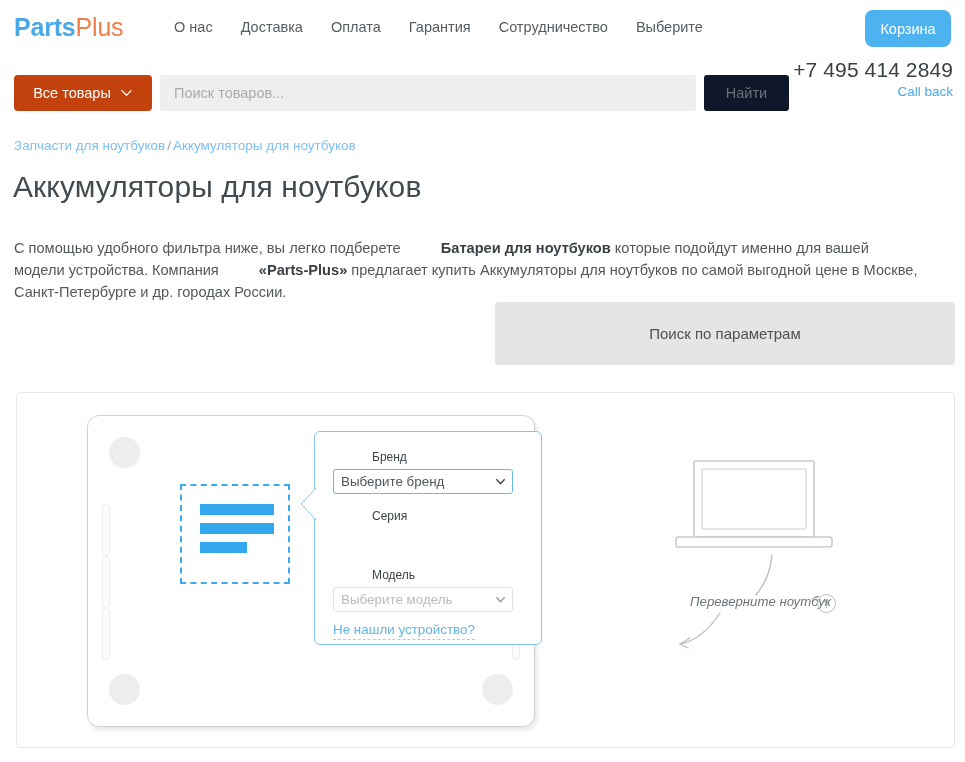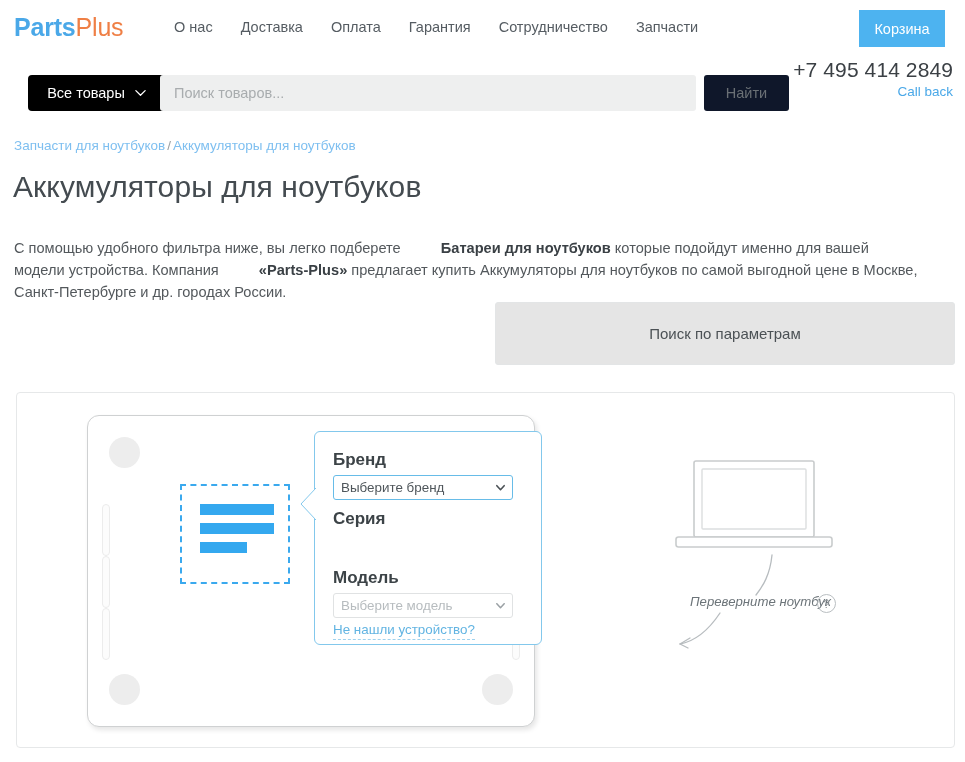--- a/index.html
+++ b/index.html
@@ -31,34 +31,34 @@
     position:absolute; left:170px; top:19px;
     display:flex; gap:0px; align-items:center;
   }
   .mainnav a {
     color:#555c62; font-size:14.5px; text-decoration:none;
     padding:0 14px; white-space:nowrap;
   }
   .mainnav a:first-child { padding-left:4px; }
 
   .cart-btn {
-    position:absolute; right:20px; top:10px;
-    width:86px; height:37px; border-radius:0;
+    position:absolute; right:14px; top:10px;
+    width:86px; height:37px; border-radius:8px;
     background:#4db3f0; color:#fff;
     font-size:14.5px; display:flex; align-items:center; justify-content:center;
     border:none; cursor:pointer;
   }
 
   
   .searchrow { position:absolute; left:0; top:58px; width:965px; height:70px; }
 
   .allgoods {
-    position:absolute; left:28px; top:17px;
+    position:absolute; left:14px; top:17px;
     width:138px; height:36px; border-radius:4px;
-    background:#000000; color:#fff; font-size:14.5px;
+    background:#c2410c; color:#fff; font-size:14.5px;
     display:flex; align-items:center; justify-content:center; gap:9px;
     cursor:pointer; border:none;
   }
   .allgoods .chev { display:inline-block; width:13px; height:13px; position:relative; top:-1px;}
   .allgoods .chev svg { display:block; }
 
   .search-input {
     position:absolute; left:160px; top:17px;
     width:536px; height:36px;
     background:#eeefef; border:none; border-radius:3px;
@@ -162,21 +162,21 @@
     position:absolute; left:314px; top:431px; width:228px; height:214px;
     background:#ffffff; border:1px solid #83c8ec; border-radius:6px;
   }
   .panel .notch {
     position:absolute; left:-15px; top:56px; width:16px; height:32px;
     overflow:hidden;
   }
   .panel .notch svg { display:block; }
 
   .fgroup { position:absolute; left:18px; width:180px; }
-  .flabel { font-size:17px; font-weight:bold; color:#3c4347; margin-bottom:5px; }
+  .flabel { font-size:12px; font-weight:normal; color:#3c4347; margin-bottom:5px;margin-left:39px; }
 
   .fsel {
     width:180px; height:25px; border-radius:3px;
     background:#ffffff; font-size:13.4px;
     padding:0 22px 0 7px; line-height:23px;
     position:relative; cursor:pointer;
     white-space:nowrap; overflow:hidden;
   }
   .fsel.active { border:1px solid #67bce8; color:#4f565b; }
   .fsel.disabled { border:1px solid #e0e2e3; color:#b7bcbf; }
@@ -217,21 +217,21 @@
     <div class="logo">
       <span class="p1">Parts</span><span class="p2">Plus</span>
     </div>
 
     <nav class="mainnav">
       <a href="#">О нас</a>
       <a href="#">Доставка</a>
       <a href="#">Оплата</a>
       <a href="#">Гарантия</a>
       <a href="#">Сотрудничество</a>
-      <a href="#">Запчасти</a>
+      <a href="#">Выберите</a>
     </nav>
 
     <button class="cart-btn">Корзина</button>
   </div>
 
   <div class="searchrow">
     <div class="allgoods">
       <span>Все товары</span>
       <span class="chev">
         <svg viewBox="0 0 14 14" width="13" height="13">

